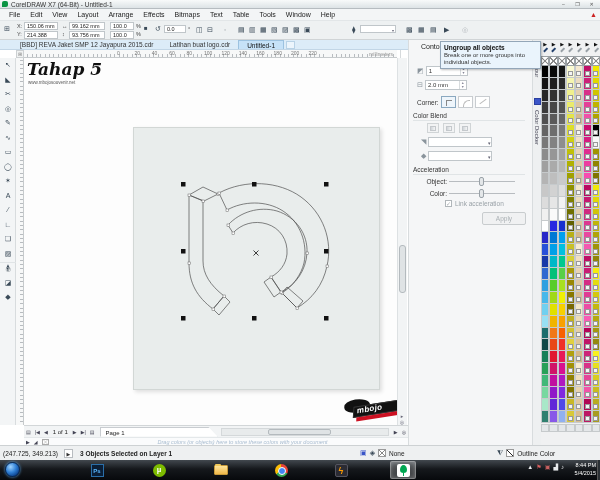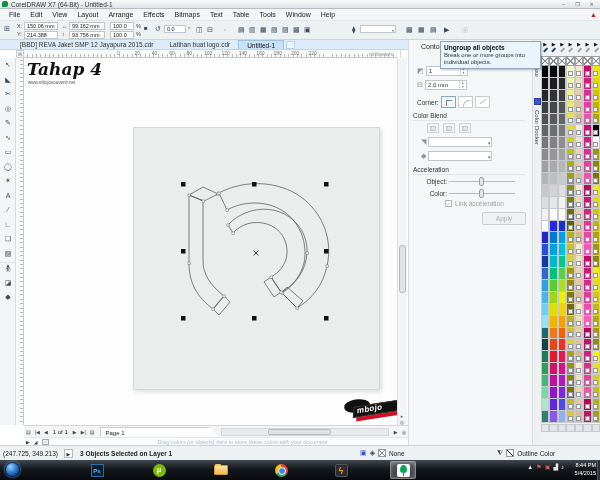--- a/index.html
+++ b/index.html
@@ -256,21 +256,21 @@
     <div class="tool">❏</div>
     <div class="tool">▨</div>
     <div class="tool">⧫</div>
     <div class="tool">◪</div>
     <div class="tool">◆</div>
   </div>
 <div id="tool-more" class="abs">⊕</div>
 
 <div id="canvas" class="abs"></div>
 <div id="page" class="abs"></div>
-<div id="tahap" class="abs">Tahap 4</div>
+<div id="tahap" class="abs">Tahap 5</div>
 <div id="tahap-url" class="abs">www.mbojosouvenir.net</div>
 
 <svg id="logo-svg" class="abs" width="247" height="263" viewBox="0 0 247 263">
   <g fill="none" stroke="#4f4f4f" stroke-width="0.7">
     <path d="M56,68 L70,60 L85,67 L71,74 Z"></path>
     <path d="M56,68 L56,136 C56,156 64,170 80,182 L91,169 C77,158 70,147 70,134 L70,74 Z"></path>
     <path d="M80,182 L86,188 L97,175 L91,169 Z"></path>
     <path d="M86,66 C112,52 146,54 168,70 C190,86 200,113 194,139 C190,158 179,172 164,181 L149,166 C160,159 168,148 171,136 C175,116 167,95 150,84 C133,73 110,74 94,83 Z"></path>
     <path d="M164,181 L149,166 L154,160 L170,174 Z"></path>
     <path d="M95,98 C107,85 126,79 144,84 C163,90 175,107 174,126 C173,143 163,158 148,165 L138,150 C147,145 153,137 154,127 C155,113 147,101 134,97 C121,93 108,97 100,106 Z"></path>

